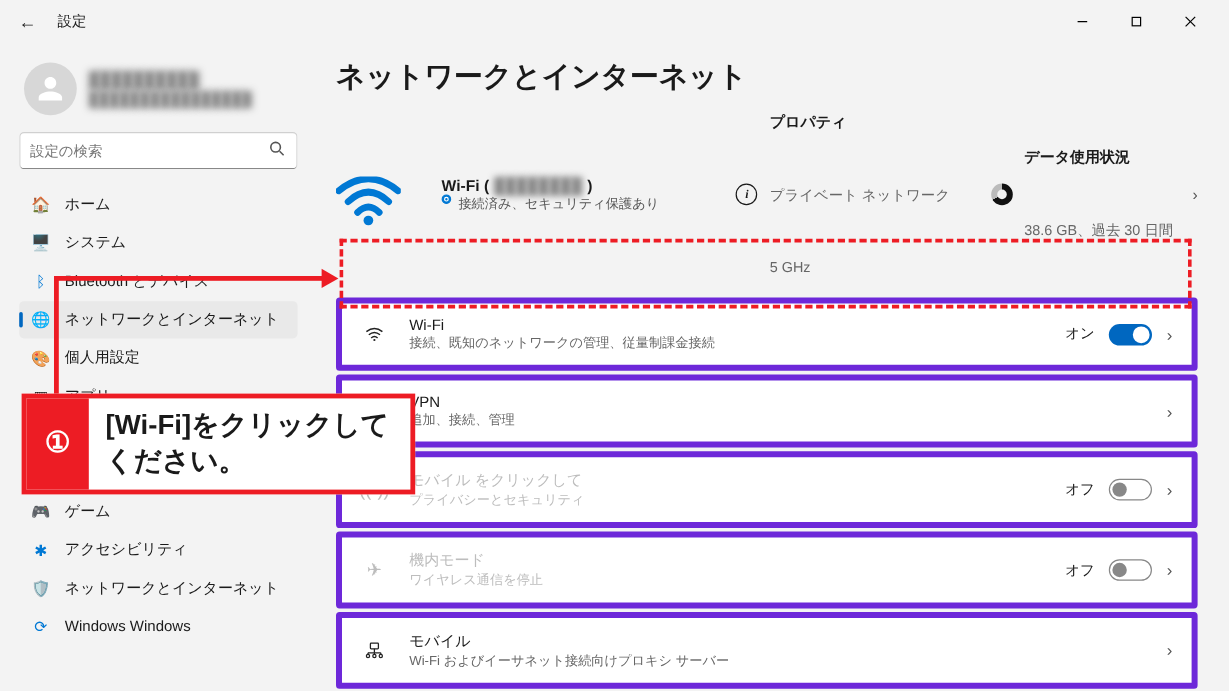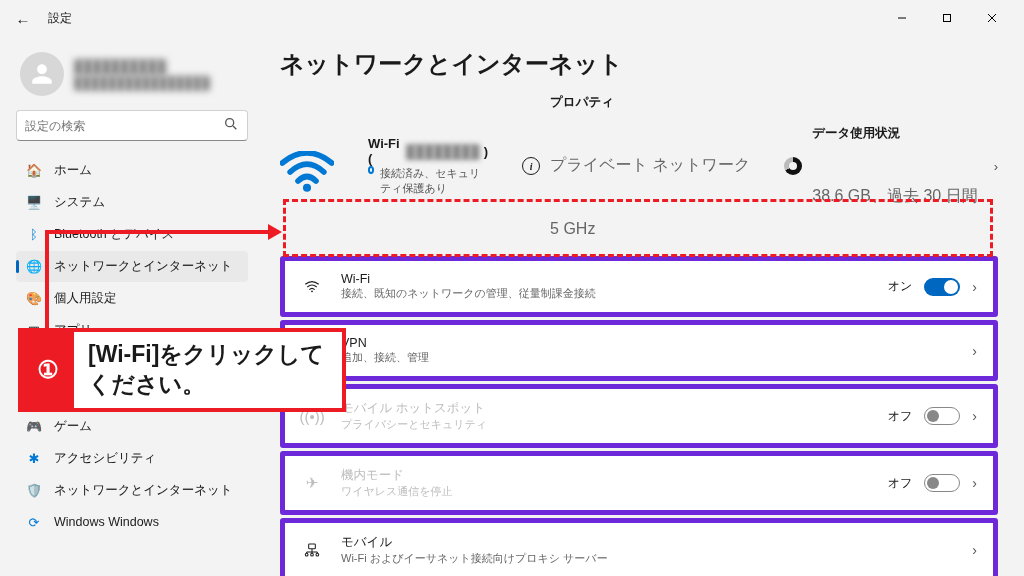--- a/index.html
+++ b/index.html
@@ -38,21 +38,21 @@
 .page-title { font-size: 24px; font-weight: 600; margin-bottom: 14px; }
 
 .status-row { display: flex; align-items: center; gap: 34px; margin-bottom: 18px; }
 .wifi-big { width: 54px; height: 54px; display:flex; align-items:flex-end; justify-content:center;}
 .status-block { display: flex; flex-direction: column; }
 .status-block .t1 { font-size: 13px; font-weight: 600; display:flex; align-items:center; gap:4px;}
 .status-block .t2 { font-size: 11px; color: #555; display:flex; align-items:flex-start; gap:6px;}
 .prop-block { display:flex; align-items:center; gap:10px; }
 .prop-block .texts { display:flex; flex-direction:column; }
 .prop-block .l1 { font-size: 12.5px; font-weight:600; }
-.prop-block .l2 { font-size: 16px; color:#666;margin-top:44px; }
+.prop-block .l2 { font-size: 12px; color:#666;margin-top:44px; }
 .prop-block .circ { width:18px; height:18px; border:1.2px solid #1a1a1a; border-radius:50%; display:flex; align-items:center; justify-content:center; font-size:10px; font-style:italic; font-weight:600; font-family:serif;}
 .prop-block .chev { font-size:13px; color:#555; padding-left:6px;}
 .pie { width:18px; height:18px; border-radius:50%; background: conic-gradient(#111 0 240deg, #bbb 240deg 360deg); position:relative; }
 .pie::after{content:"";position:absolute;inset:5px;background:#f3f3f3;border-radius:50%;}
 
 .blur { color: transparent; text-shadow: 0 0 5px rgba(120,120,120,0.85); font-weight:600;}
 
 .setting-list { display:flex; flex-direction:column; gap:3px; }
 .setting-item { background:#fff; border:5px solid #6d28d9; border-radius:3px; padding:11px 16px; display:flex; align-items:center; gap:18px; cursor:pointer; }
 .setting-item .ico { width:22px; display:flex; justify-content:center; font-size:15px; color:#222;}
@@ -263,21 +263,21 @@
               <span class="l2">追加、接続、管理</span>
             </div>
           <div class="right">
               <span class="chev">›</span>
             </div>
         </div>
 
         <div class="setting-item dim">
           <span class="ico">((•))</span>
           <div class="texts">
-              <span class="l1">モバイル ホットスポット</span>
+              <span class="l1">モバイル をクリックして</span>
               <span class="l2">プライバシーとセキュリティ</span>
             </div>
           <div class="right">
               <span class="state">オフ</span>
               <span class="toggle off"></span>
               <span class="chev">›</span>
             </div>
         </div>
 
         <div class="setting-item dim">

